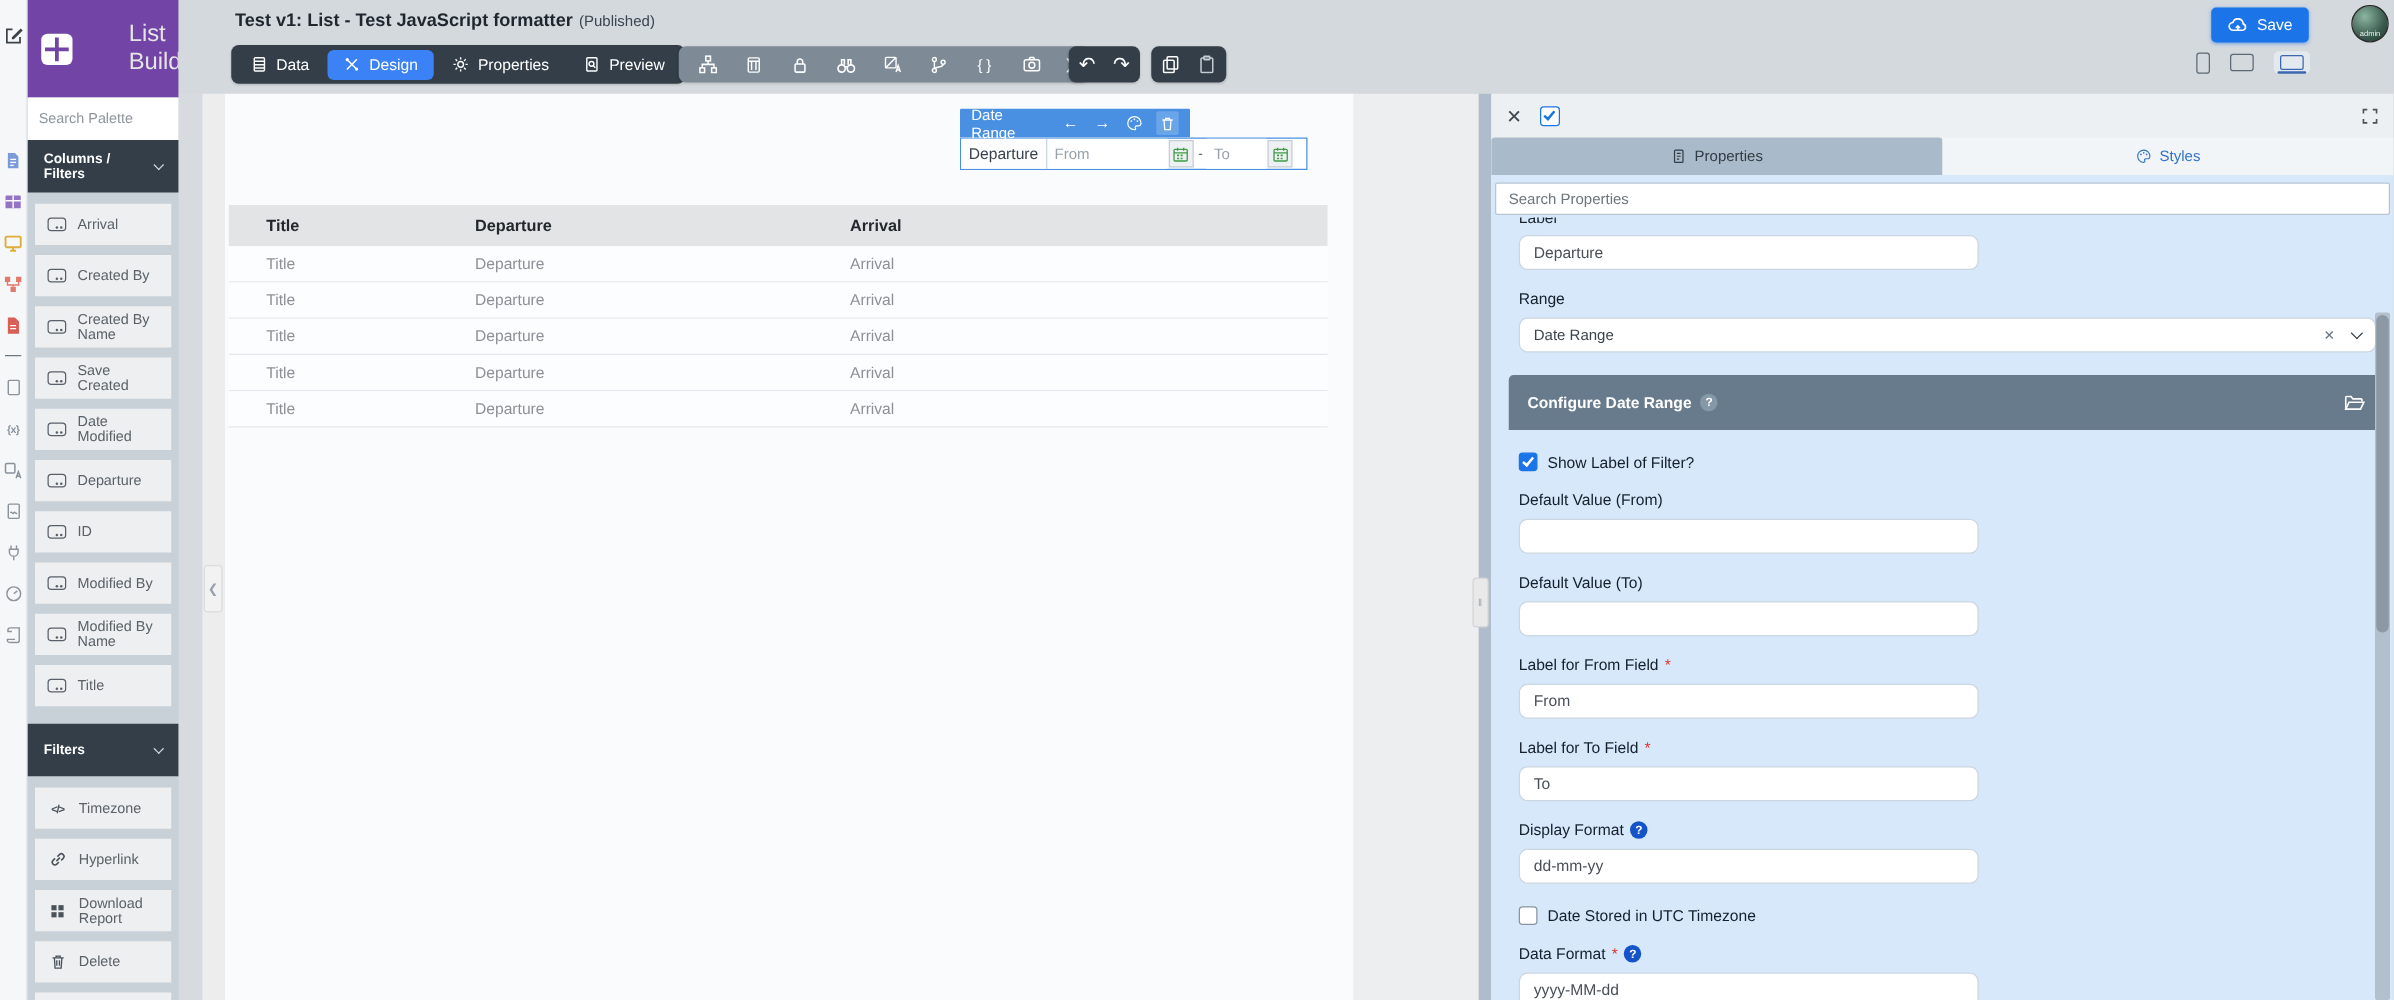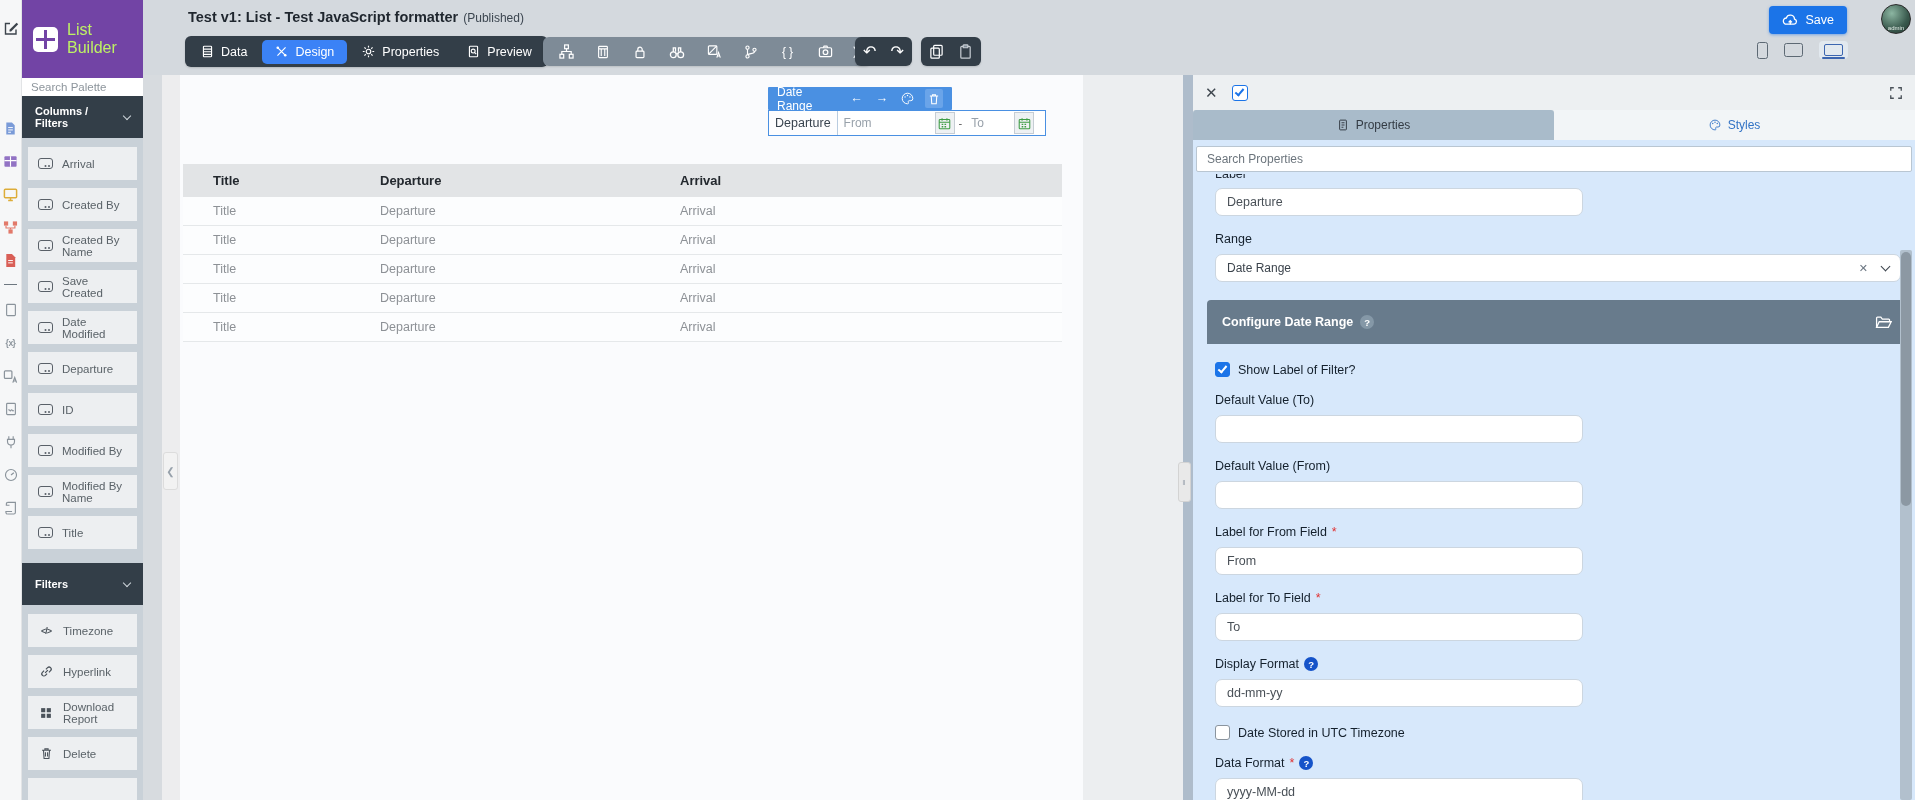--- a/index.html
+++ b/index.html
@@ -18,22 +18,22 @@
   .rail .rdiv { width:13px; height:0; border-top:1.5px solid #6d7780; margin-top:16px; }
   .rail .fx { font-size:8.5px; color:#8a939b; font-weight:bold; letter-spacing:-0.5px; }
 
   
   .sidebar { position:absolute; left:22px; top:0; width:121px; height:800px; background:#c9d1d8; overflow:hidden; }
   .logo { height:78px; background:#7244a5; display:flex; align-items:center; gap:9px; padding:0 0 0 11px; }
   .logo-grid { width:25px; height:25px; background:#fff; border-radius:5px; position:relative; flex:0 0 auto; }
   .logo-grid::before, .logo-grid::after { content:""; position:absolute; background:#7244a5; }
   .logo-grid::before { left:11px; top:3px; width:3px; height:19px; }
   .logo-grid::after { top:11px; left:3px; height:3px; width:19px; }
-  .logo-text { color:#bef264; font-size:16px; line-height:1.15; }
-  .palette-search { display:block; width:100%; height:18px; border:none; outline:none; background:#fff;
+  .logo-text { color:#e5e5e5; font-size:19px; line-height:1.15;margin-left:36px; }
+  .palette-search { display:block; width:100%; height:34px; border:none; outline:none; background:#fff;
                     font-size:11.5px; padding:0 9px; color:#333; font-family:inherit; }
   .palette-search::placeholder { color:#8d959c; }
   .sec-head { height:42px; background:#333e48; color:#fff; font-size:11px; font-weight:bold;
               display:flex; align-items:center; justify-content:space-between; padding:0 13px; }
   .chev-dn { width:6px; height:6px; border-right:1.6px solid #cfd6dc; border-bottom:1.6px solid #cfd6dc;
              transform:rotate(45deg); margin-top:-3px; }
   .pal-list { padding-top:1px; }
   .pal-item { height:33px; margin:8px 6px 0 6px; background:#edeff1; display:flex; align-items:center;
               gap:9px; padding:0 10px; font-size:11.5px; color:#5a6268; }
   .pal-item.empty { background:#edeff1; }
@@ -641,26 +641,26 @@
       </div>
 
       <div class="cbrow">
         <span class="cb fill checked">
             <span class="mark"></span>
           </span>
         <span>Show Label of Filter?</span>
       </div>
 
       <div class="fgroup">
+        <div class="flabel">Default Value (From)</div>
+        <input class="finput" value="" style="">
+      </div>
+
+      <div class="fgroup">
         <div class="flabel">Default Value (To)</div>
-        <input class="finput" value="" style="">
-      </div>
-
-      <div class="fgroup">
-        <div class="flabel">Default Value (From)</div>
         <input class="finput" value="" style="">
       </div>
 
       <div class="fgroup">
         <div class="flabel">
             <span>Label for From Field</span>
             <span class="req">*</span>
           </div>
         <input class="finput" value="From" style="">
       </div>

